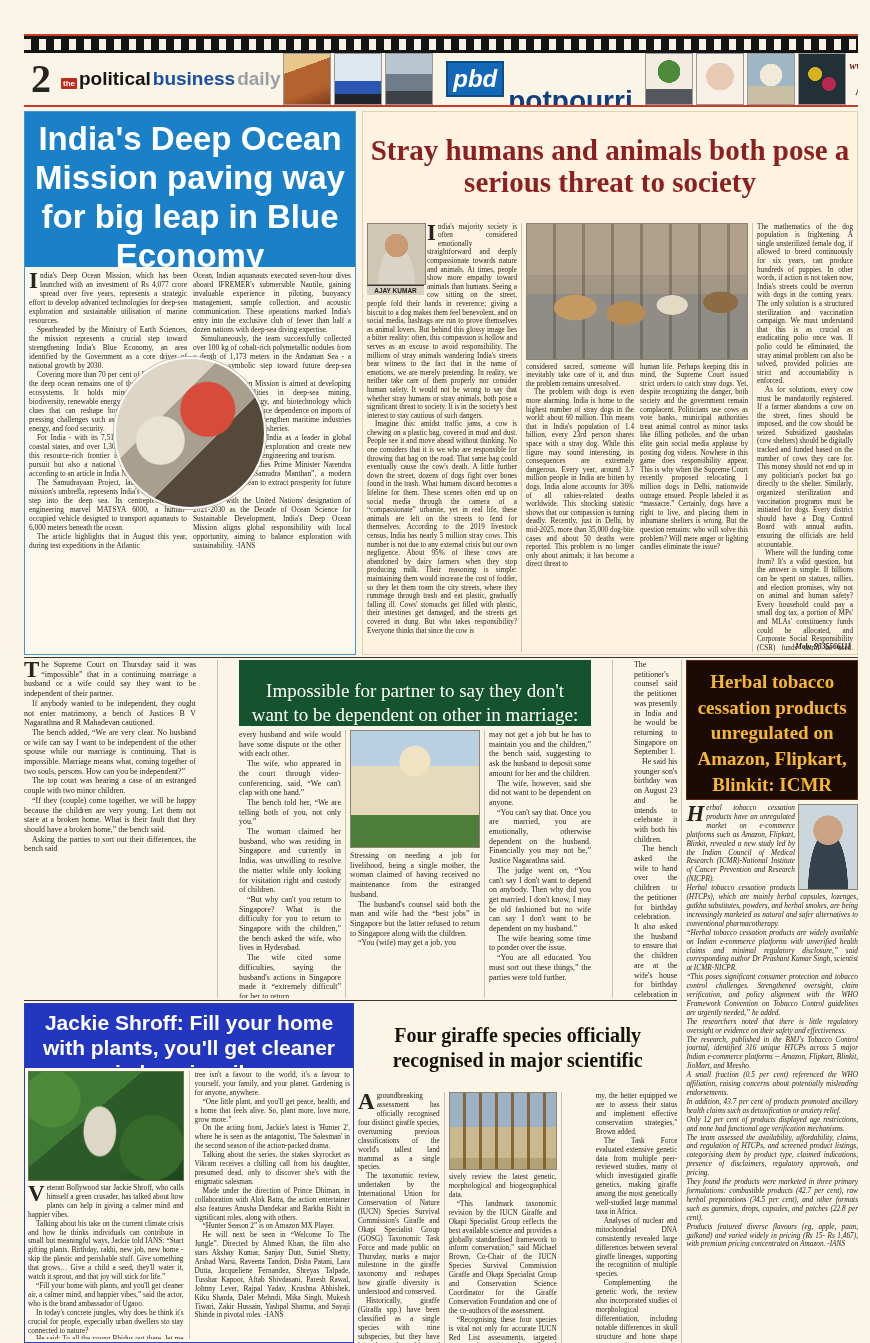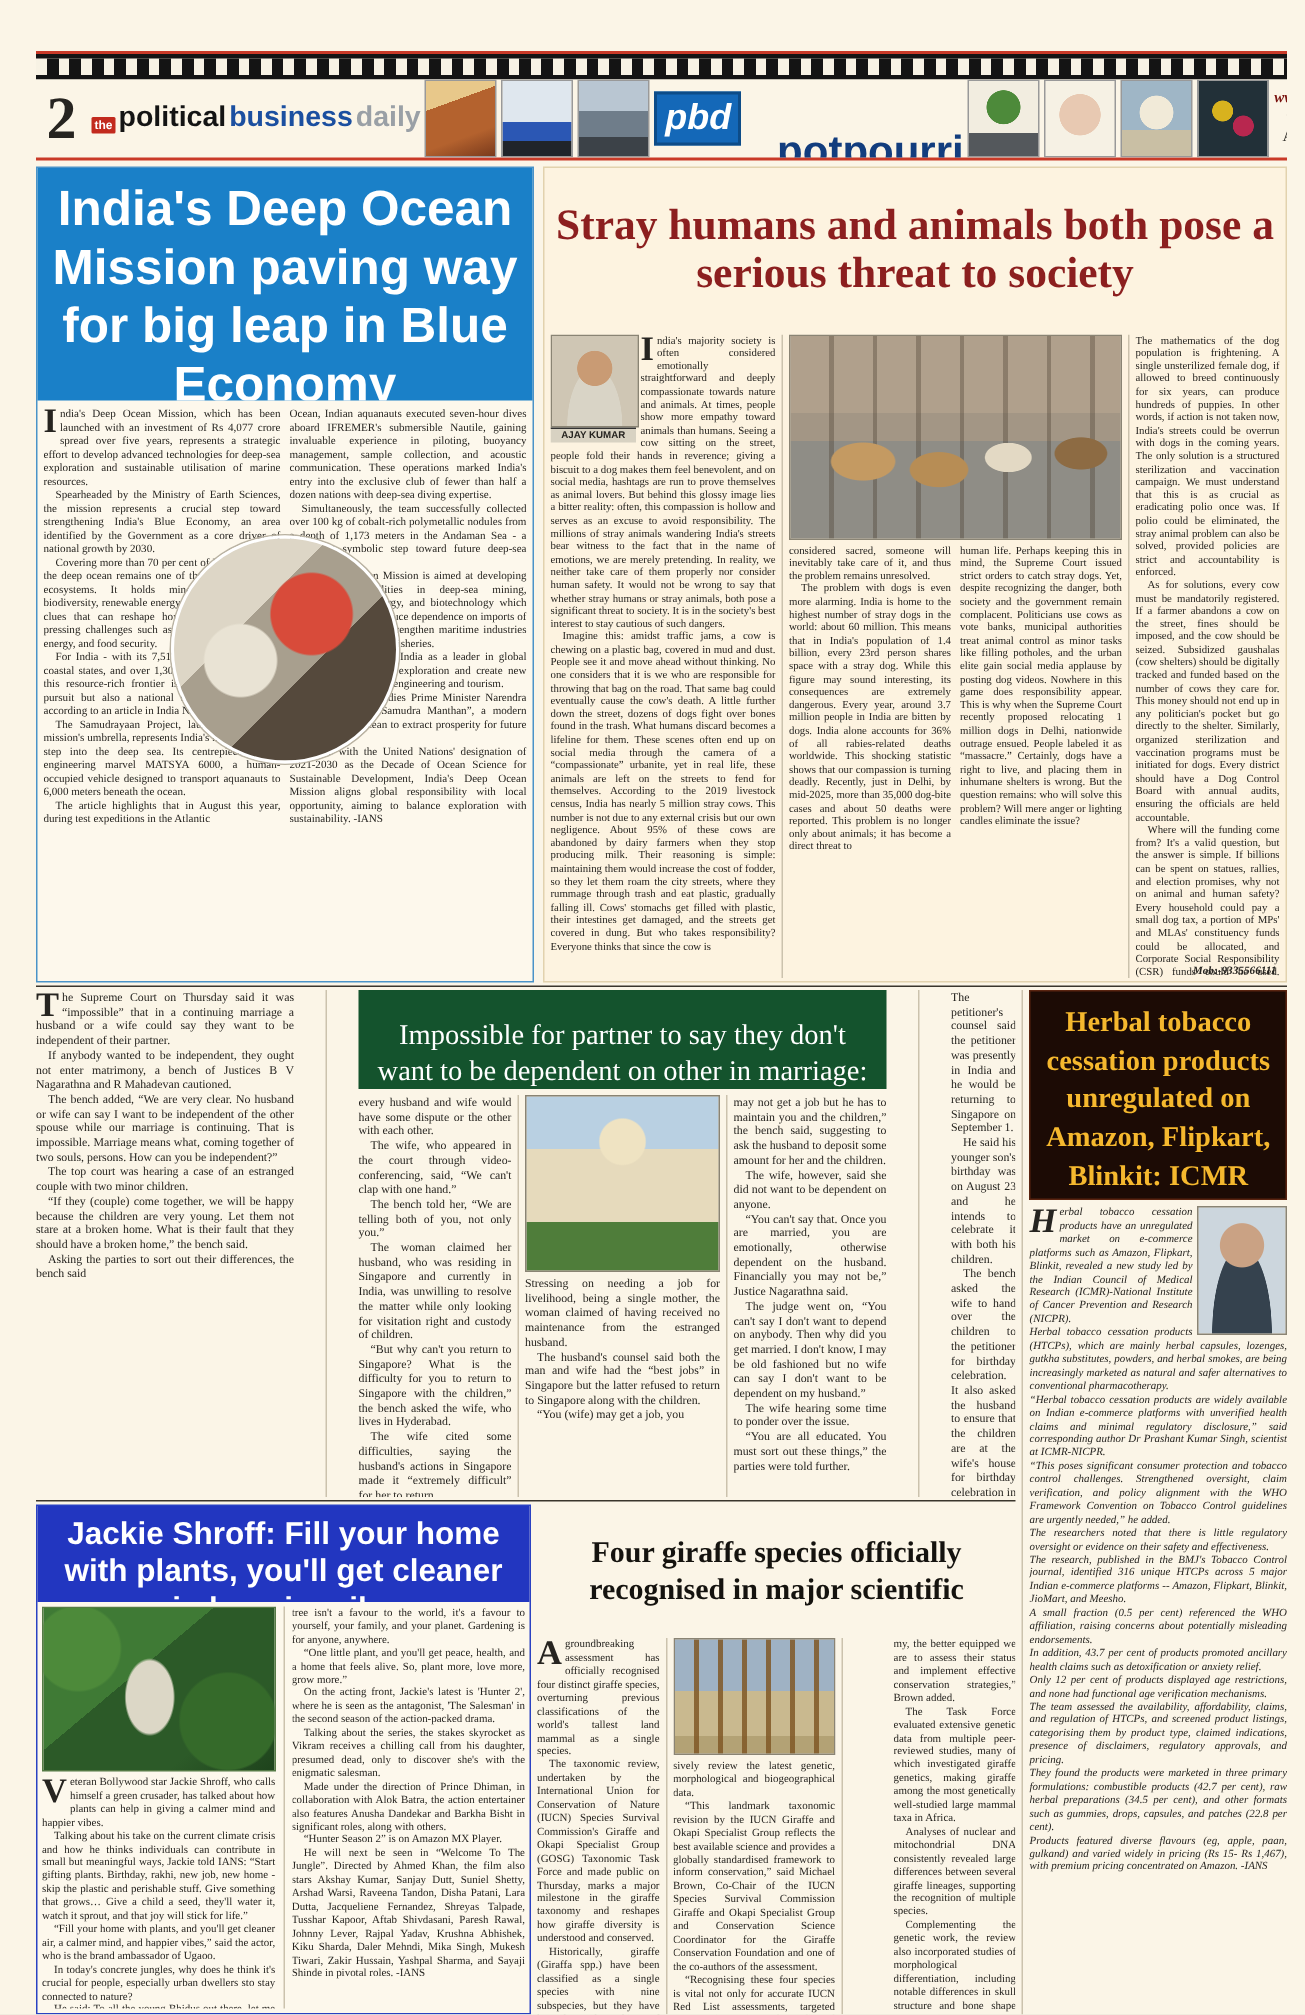--- a/index.html
+++ b/index.html
@@ -20,21 +20,21 @@
   .brand .w2{font:bold 19px "Liberation Sans",sans-serif;color:#1b4fa0;}
   .brand .w3{font:bold 19px "Liberation Sans",sans-serif;color:#9aa0a6;}
   .thumb{flex:0 0 46px;height:50px;border:1px solid #999;}
   .t-dancer{background:linear-gradient(160deg,#e8c88a 0 30%,#b4622e 30% 70%,#7a3a1c 100%);}
   .t-bike{background:linear-gradient(180deg,#dfe7ee 0 55%,#2b57b4 55% 80%,#20242a 80% 100%);}
   .t-mountain{background:linear-gradient(180deg,#b9c6d2 0 40%,#6f7d8a 40% 75%,#3c4248 75% 100%);}
   .t-sapling{background:radial-gradient(circle at 50% 35%,#4d8a3a 0 28%,transparent 29%),linear-gradient(180deg,#f2ede0 0 70%,#54585c 70% 100%);}
   .t-palm{background:radial-gradient(circle at 50% 45%,#e8c9b2 0 38%,transparent 39%),linear-gradient(180deg,#f6f1e4 0 100%);}
   .t-taj{background:radial-gradient(circle at 50% 42%,#f1ead8 0 30%,transparent 31%),linear-gradient(180deg,#9fb6c6 0 65%,#c9bfa4 65% 100%);}
   .t-festive{background:radial-gradient(circle at 35% 40%,#d8b21e 0 16%,transparent 17%),radial-gradient(circle at 65% 60%,#b8274f 0 16%,transparent 17%),linear-gradient(160deg,#223038 0 100%);}
-  .pbdlogo{flex:0 0 206px;display:flex;align-items:center;gap:4px;justify-content:space-between;}
+  .pbdlogo{flex:0 0 206px;display:flex;align-items:center;gap:4px;justify-content:center;}
   .pbdbox{background:#1468b8;color:#fff;font:bold italic 24px "Liberation Sans",sans-serif;
           padding:2px 5px;border:2px solid #0d4c88;}
   .potpourri{font:bold 28px "Liberation Sans",sans-serif;color:#123d7e;margin-top:44px;}
   .hdr-right{flex:1;text-align:right;line-height:1.25;padding-right:2px;}
   .site{font:bold italic 10px "Liberation Serif",serif;color:#7a1410;}
   .dateline{font-size:10.5px;color:#1c1a16;}
   
   p{margin:0;text-align:justify;}
   .tcol p + p{text-indent:8px;}
   .tcol{overflow:hidden;}

